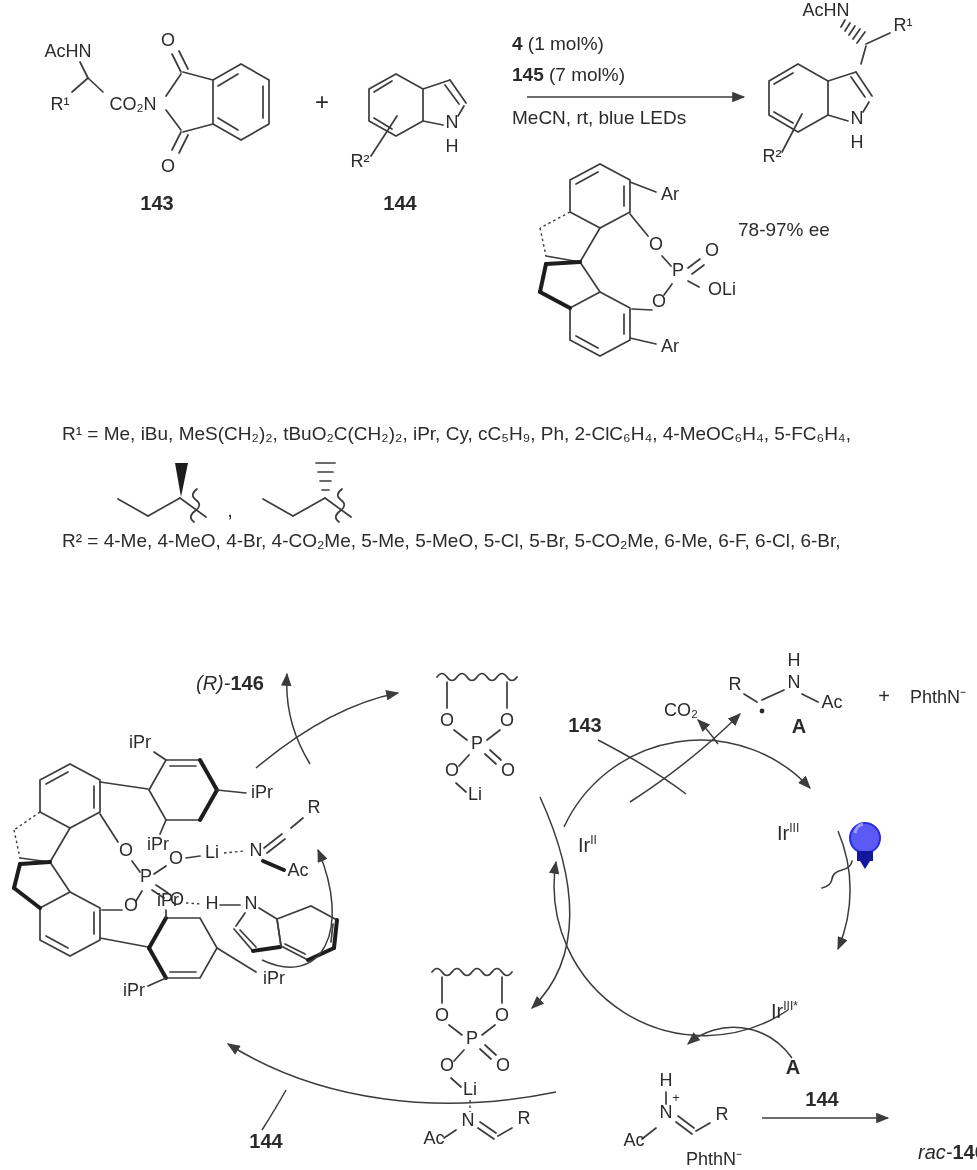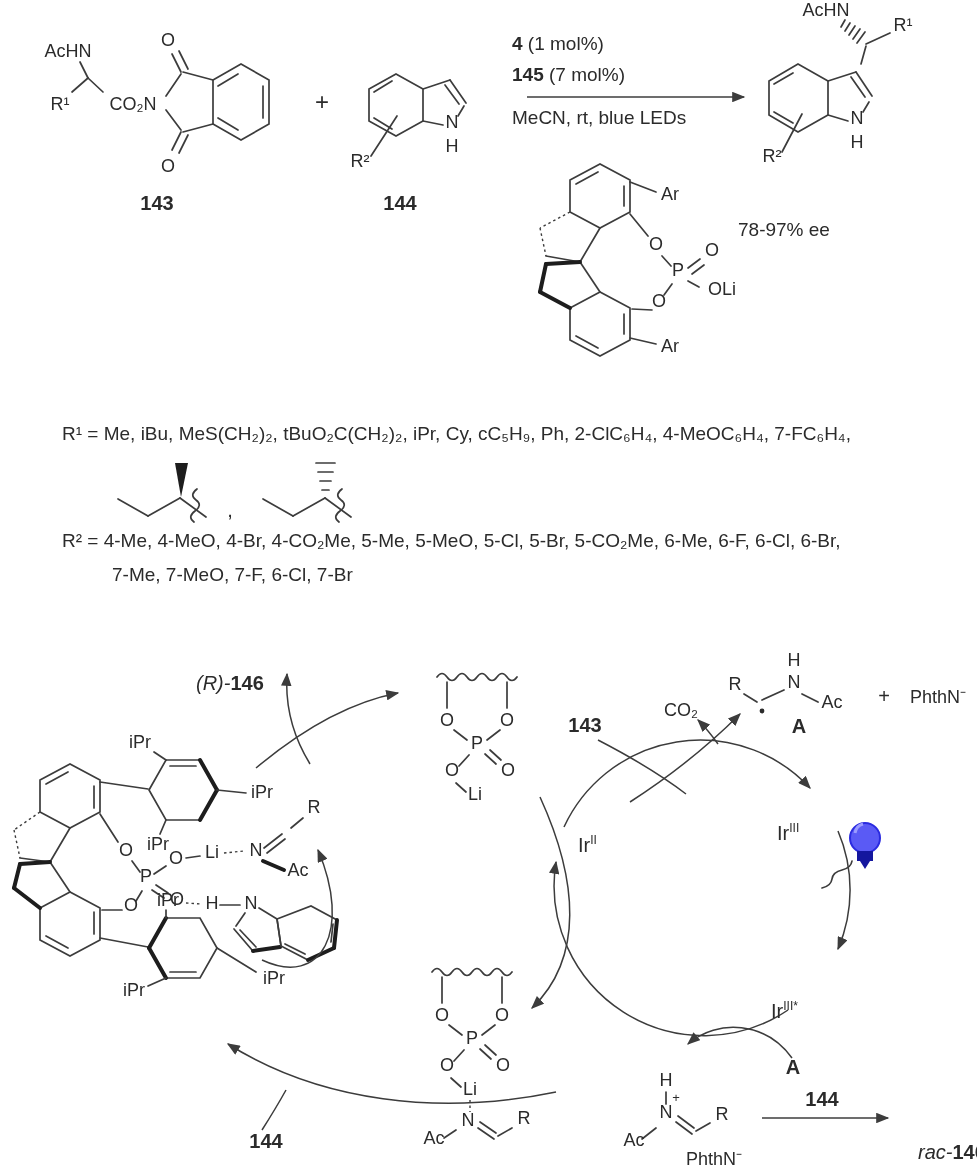--- a/index.html
+++ b/index.html
@@ -328,23 +328,22 @@
   </g>
 </svg>
 
 <div class="t c" style="left:512px;top:33px;width:250px;"><span class="b">4</span><span> (1 mol%)</span></div>
 <div class="t c" style="left:512px;top:64px;width:250px;"><span class="b">145</span><span> (7 mol%)</span></div>
 <div class="t c" style="left:512px;top:100px;width:250px;margin-top:7px;"><span>MeCN, rt, blue LEDs</span></div>
 
 <div class="t c" style="left:738px;top:219px;width:228px;"><span>78-97% ee</span></div>
 
 
-<div class="t" style="left:62px;top:423px;"><span>R¹ = Me, iBu, MeS(CH₂)₂, tBuO₂C(CH₂)₂, iPr, Cy, cC₅H₉, Ph, 2-ClC₆H₄, 4-MeOC₆H₄, 7-FC₆H₄,</span></div>
+<div class="t" style="left:62px;top:423px;"><span>R¹ = Me, iBu, MeS(CH₂)₂, tBuO₂C(CH₂)₂, iPr, Cy, cC₅H₉, Ph, 2-ClC₆H₄, 4-MeOC₆H₄, 5-FC₆H₄,</span></div>
 <div class="t" style="left:62px;top:530px;"><span>R² = 4-Me, 4-MeO, 4-Br, 4-CO₂Me, 5-Me, 5-MeO, 5-Cl, 5-Br, 5-CO₂Me, 6-Me, 6-F, 6-Cl, 6-Br,</span></div>
-<div class="t" style="left:112px;top:564px;"><span>7-Me, 7-MeO, 7-F, 6-Cl, 7-Br</span></div>
 
 <div class="t lg" style="left:196px;top:636px;"><span class="i">(R)-</span><span class="b">146</span></div>
 <div class="t lg" style="left:918px;top:1105px;"><span class="i">rac-</span><span class="b">146</span></div>
 
 <div class="t lg" style="left:578px;top:797px;"><span>Ir</span><sup>II</sup></div>
 <div class="t lg" style="left:777px;top:785px;"><span>Ir</span><sup>III</sup></div>
 <div class="t lg" style="left:771px;top:963px;"><span>Ir</span><sup>III*</sup></div>
 
 </div>
 

